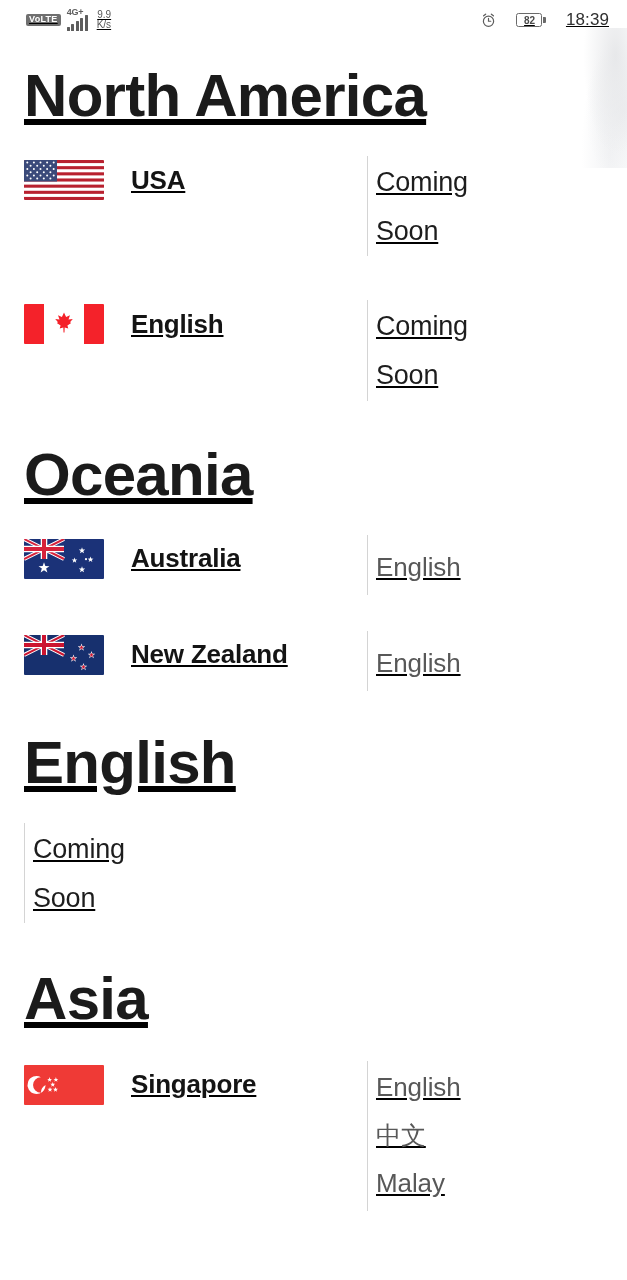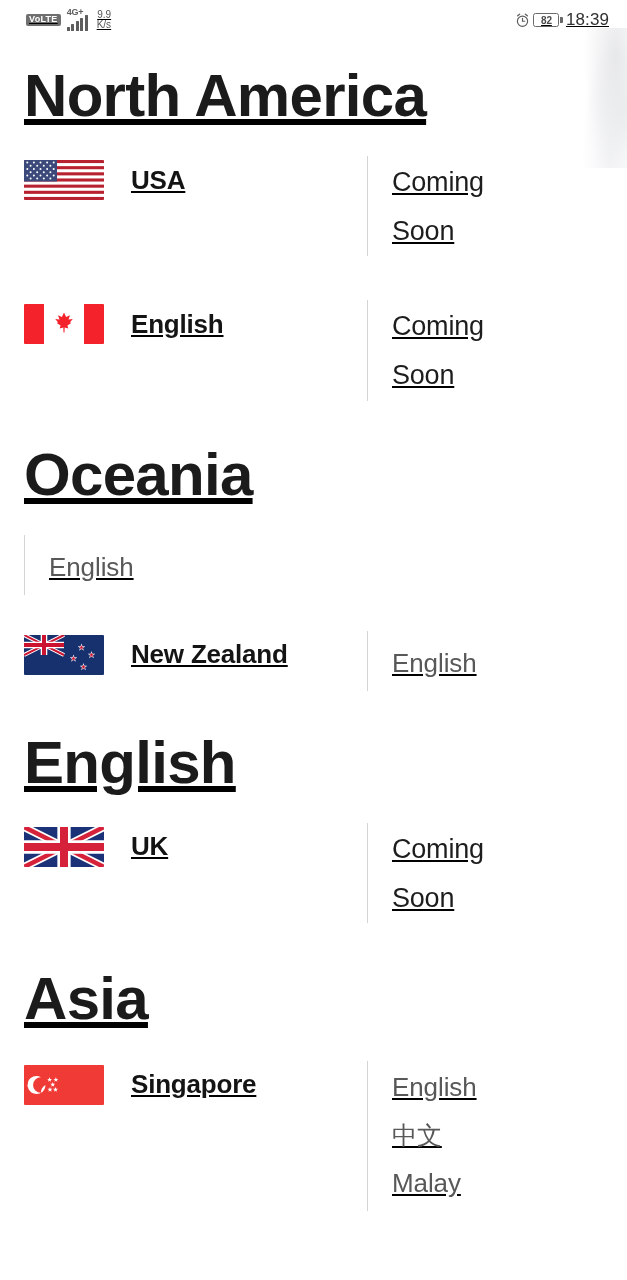--- a/index.html
+++ b/index.html
@@ -40,21 +40,21 @@
   }
   .bars{ display:flex; align-items:flex-end; gap:1.5px; }
   .bars i{ display:block; width:3px; background:#5d5d5d; border-radius:.5px; }
   .bars i:nth-child(1){ height:4px; }
   .bars i:nth-child(2){ height:7px; }
   .bars i:nth-child(3){ height:10px; }
   .bars i:nth-child(4){ height:13px; }
   .bars i:nth-child(5){ height:16px; }
   .speed{ display:flex; flex-direction:column; line-height:1.04; margin-left:3px; }
   .speed span{ font-size:10px; color:#565656;text-align:right; }
-  .sb-right{ display:flex; align-items:center; gap:3px; }
+  .sb-right{ display:flex; align-items:center; gap:20px; }
   .alarm{ width:15px; height:15px; position:relative; }
   .alarm svg{ display:block; }
   .battery{ display:flex; align-items:center; }
   .batt-body{
     width:26px; height:14px; border:1.4px solid #6a6a6a; border-radius:2.5px;
     display:flex; align-items:center; justify-content:center;
   }
   .batt-num{ font-size:10px; color:#4a4a4a; font-weight:bold; letter-spacing:-.2px; }
   .batt-cap{ width:2.5px; height:6px; background:#6a6a6a; border-radius:0 1px 1px 0; margin-left:1px; }
   .clock{ font-size:17px; color:#303030; letter-spacing:.1px; }
@@ -91,21 +91,21 @@
     display:block; border-radius:1px; overflow:hidden;
   }
   .flag svg{ display:block; width:80px; height:40px; }
   .country{
     font-size:26px; font-weight:bold; color:#141414; letter-spacing:-.2px;
     white-space:nowrap;
   }
 
   .row-right{
     border-left:1px solid #d4d4d4;
-    padding-left:24px; min-height:96px;
+    padding-left:8px; min-height:96px;
     display:flex; flex-direction:column; justify-content:flex-start;
     padding-top:2px;
   }
   .row-right.tall{ min-height:150px; }
   .row-right.short{ min-height:60px; padding-top:8px; }
 
   .status-text{
     font-size:27px; color:#1d1d1d; line-height:1.82;
     max-width:128px; letter-spacing:-.2px;
   }
@@ -229,20 +229,43 @@
         <span class="country">English</span>
       </div>
       <div class="row-right">
         <span class="status-text">Coming Soon</span>
       </div>
     </div>
 
     <div class="region-title region-oceania">Oceania</div>
 
     <div class="row row-oc-1">
+      <div class="row-left">
+        <span class="flag">
+          <svg viewBox="0 0 80 40">
+            <rect width="80" height="40" fill="#1b3278"></rect>
+            <g>
+              <rect width="40" height="20" fill="#1b3278"></rect>
+              <path d="M0 0 L40 20 M40 0 L0 20" stroke="#ffffff" stroke-width="4"></path>
+              <path d="M0 0 L40 20 M40 0 L0 20" stroke="#d6213b" stroke-width="2"></path>
+              <path d="M20 0 V20 M0 10 H40" stroke="#ffffff" stroke-width="6.6"></path>
+              <path d="M20 0 V20 M0 10 H40" stroke="#d6213b" stroke-width="4"></path>
+            </g>
+            <g fill="#ffffff">
+              <path d="M20 23.2 l1.35 3.9 4.1 .05 -3.3 2.45 1.25 3.95 -3.4 -2.35 -3.4 2.35 1.25 -3.95 -3.3 -2.45 4.1 -.05 Z"></path>
+              <path d="M58 8.2 l.82 2.3 2.42 .03 -1.95 1.45 .74 2.33 -2.03 -1.39 -2.03 1.39 .74 -2.33 -1.95 -1.45 2.42 -.03 Z"></path>
+              <path d="M66.5 17.5 l.75 2.1 2.2 .03 -1.78 1.33 .68 2.12 -1.85 -1.27 -1.85 1.27 .68 -2.12 -1.78 -1.33 2.2 -.03 Z"></path>
+              <path d="M58 27.2 l.82 2.3 2.42 .03 -1.95 1.45 .74 2.33 -2.03 -1.39 -2.03 1.39 .74 -2.33 -1.95 -1.45 2.42 -.03 Z"></path>
+              <path d="M50.5 18.5 l.72 2.0 2.1 .03 -1.7 1.27 .65 2.02 -1.77 -1.21 -1.77 1.21 .65 -2.02 -1.7 -1.27 2.1 -.03 Z"></path>
+              <circle cx="62" cy="20.2" r="1.1"></circle>
+            </g>
+          </svg>
+        </span>
+        <span class="country">Australia</span>
+      </div>
       <div class="row-right short">
         <span class="lang">English</span>
       </div>
     </div>
 
     <div class="row row-oc-2">
       <div class="row-left">
         <span class="flag">
           <svg viewBox="0 0 80 40">
             <rect width="80" height="40" fill="#17306e"></rect>
@@ -267,33 +290,20 @@
         <span class="country">New Zealand</span>
       </div>
       <div class="row-right short">
         <span class="lang">English</span>
       </div>
     </div>
 
     <div class="region-title region-europe">English</div>
 
     <div class="row row-eu-1">
-      <div class="row-left">
-        <span class="flag">
-          <svg viewBox="0 0 80 40">
-            <rect width="80" height="40" fill="#1b3278"></rect>
-            <path d="M0 0 L80 40 M80 0 L0 40" stroke="#ffffff" stroke-width="8"></path>
-            <path d="M0 0 L80 40" stroke="#d6213b" stroke-width="4.5"></path>
-            <path d="M80 0 L0 40" stroke="#d6213b" stroke-width="4.5"></path>
-            <path d="M40 0 V40 M0 20 H80" stroke="#ffffff" stroke-width="13.3"></path>
-            <path d="M40 0 V40 M0 20 H80" stroke="#d6213b" stroke-width="8"></path>
-          </svg>
-        </span>
-        <span class="country">UK</span>
-      </div>
       <div class="row-right">
         <span class="status-text">Coming Soon</span>
       </div>
     </div>
 
     <div class="region-title region-asia">Asia</div>
 
     <div class="row row-as-1">
       <div class="row-left">
         <span class="flag">

